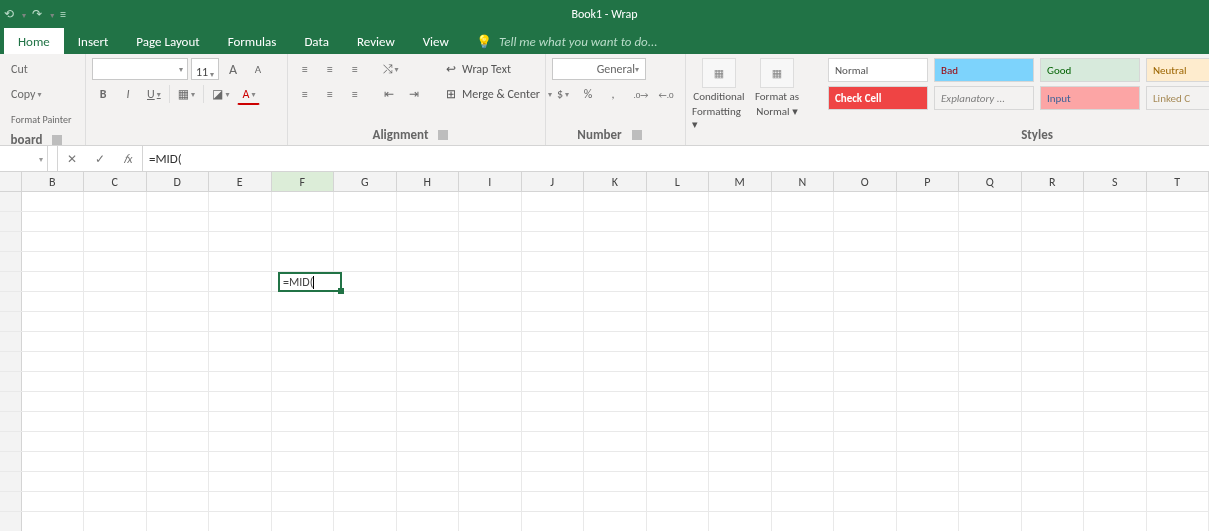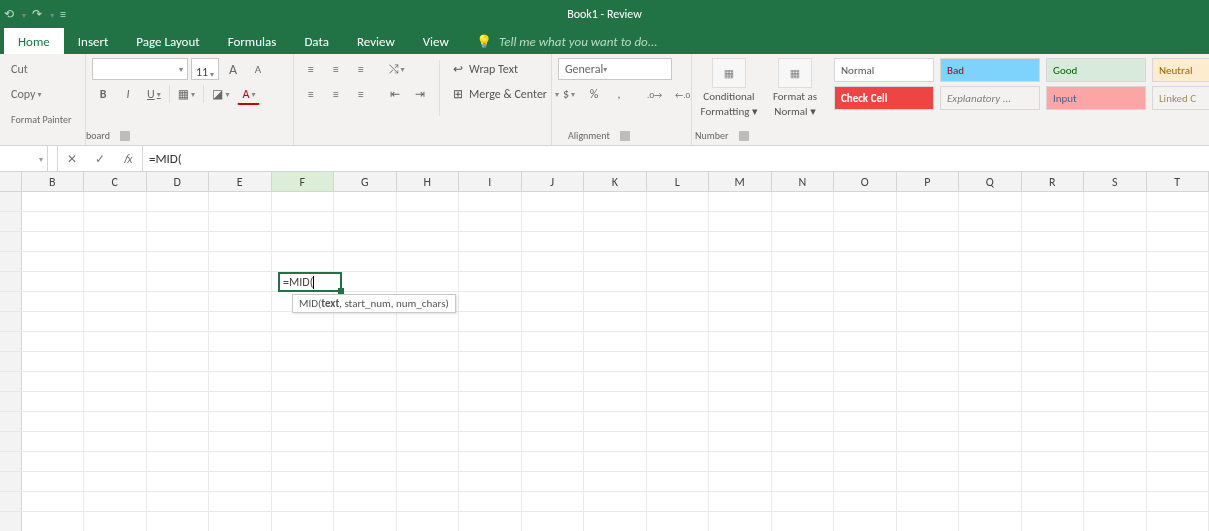--- a/index.html
+++ b/index.html
@@ -13,36 +13,36 @@
 
   
   .tabs { height: 26px; background: #217346; display: flex; align-items: stretch; padding-left: 4px; color: #fff; }
   .tab { padding: 10px 14px; display: flex; align-items: center; font-size: 13px; cursor: pointer; }
   .tab.active { background: #fff; color: #217346; }
   .tell-me { display: flex; align-items: center; gap: 6px; color: #b9dcc9; font-size: 13px; margin-left: 14px; font-style: italic; }
   .tell-me .bulb { font-style: normal; }
 
   
   .ribbon { height: 92px; background: #f3f2f1; border-bottom: 1px solid #d4d4d4; display: flex; }
-  .group { border-right: 1px solid #dedede; display: flex; flex-direction: row; position: relative; padding: 4px 24px 0 6px; }
-  .group-label { text-align: center; font-size: 10px; color: #666; padding: 2px 0 3px; margin-top: auto; display: flex; justify-content: center; align-items: center; gap: 10px; }
+  .group { border-right: 1px solid #dedede; display: flex; flex-direction: column; position: relative; padding: 4px 18px 0 6px; }
+  .group-label { text-align: center; font-size: 13px; color: #666; padding: 2px 0 3px; margin-top: auto; display: flex; justify-content: center; align-items: center; gap: 10px; font-weight: bold; }
   .dlaunch { width: 10px; height: 10px; background: #bdbdbd; display: inline-block; }
   .ctrls { display: flex; gap: 4px; align-items: flex-start; }
   .col { display: flex; flex-direction: column; gap: 3px; }
   .row { display: flex; align-items: center; gap: 3px; height: 22px; }
   .btn, .ibtn { display: inline-flex; align-items: center; justify-content: center; height: 22px; min-width: 22px; padding: 0 4px; color: #6a6a6a; border: 1px solid transparent; border-radius: 2px; }
   .drop::after { content: "▾"; font-size: 8px; margin-left: 2px; color: #888; }
   .vsep { width: 1px; height: 56px; background: #dedede; margin: 2px 4px 0; }
 
   .fontname { width: 96px; height: 22px; border: 1px solid #c8c8c8; background: #fff; padding: 0 4px; font-size: 12px; display: flex; align-items: center; justify-content: space-between; }
   .fontsize { width: 28px; height: 22px; border: 1px solid #c8c8c8; background: #fff; padding: 0 4px; font-size: 12px; display: flex; align-items: flex-end; justify-content: space-between; }
   .fontname::after, .fontsize::after { content: "▾"; font-size: 8px; color: #888; }
 
   .wrap-btn, .merge-btn { width: 120px; justify-content: flex-start; gap: 6px; font-size: 12px; color: #555; }
-  .numfmt { width: 114px; height: 22px; border: 1px solid #c8c8c8; background: #fff; padding: 0 6px; display: flex; align-items: center; justify-content: flex-start; color: #666; }
+  .numfmt { width: 94px; height: 22px; border: 1px solid #c8c8c8; background: #fff; padding: 0 6px; display: flex; align-items: center; justify-content: flex-end; color: #666; }
   .numfmt::after { content: "▾"; font-size: 8px; color: #888; }
 
   .biglabel { display: flex; flex-direction: column; align-items: center; font-size: 11px; color: #555; width: 62px; gap: 2px; }
   .bigicon { width: 34px; height: 30px; background: #f7f7f7; border: 1px solid #ddd; display: flex; align-items: center; justify-content: center; color: #888; }
 
   .styles-grid { display: grid; grid-template-columns: repeat(4, 100px); grid-auto-rows: 24px; gap: 4px 6px; }
   .style-cell { border: 1px solid #d7d7d7; display: flex; align-items: center; padding: 0 6px; font-size: 11px; color: #555; }
   .sc-normal { background: #fff; }
   .sc-bad { background: #7dd3fc; color: #9c0006; }
   .sc-good { background: #d7eadc; color: #006100; }
@@ -82,21 +82,21 @@
 <body>
 
 <div class="titlebar">
   <div class="qat">
     <span class="icon">⟲</span>
     <span class="icon drop"></span>
     <span class="icon">↷</span>
     <span class="icon drop"></span>
     <span class="icon">≡</span>
   </div>
-  <div class="title">Book1 - Review</div>
+  <div class="title">Book1 - Wrap</div>
 </div>
 
 <div class="tabs">
   <div class="tab active">Home</div>
   <div class="tab">Insert</div>
   <div class="tab">Page Layout</div>
   <div class="tab">Formulas</div>
   <div class="tab">Data</div>
   <div class="tab">Review</div>
   <div class="tab">View</div>
@@ -647,17 +647,14 @@
         <div class="cell"></div>
         <div class="cell"></div>
         <div class="cell"></div>
         <div class="cell"></div>
       </div>
       <div class="active-cell" style="left:278px; top:80px; width:64px; height:20px;">
       <span>=MID(</span>
         <span class="caret"></span>
       <span class="fill-handle"></span>
     </div>
-    <div class="tooltip" style="left:292px; top:102px;">
-      <span>MID(</span><b>text</b><span>, start_num, num_chars)</span>
-    </div>
   </div>
 </div>
 
 </body></html>

